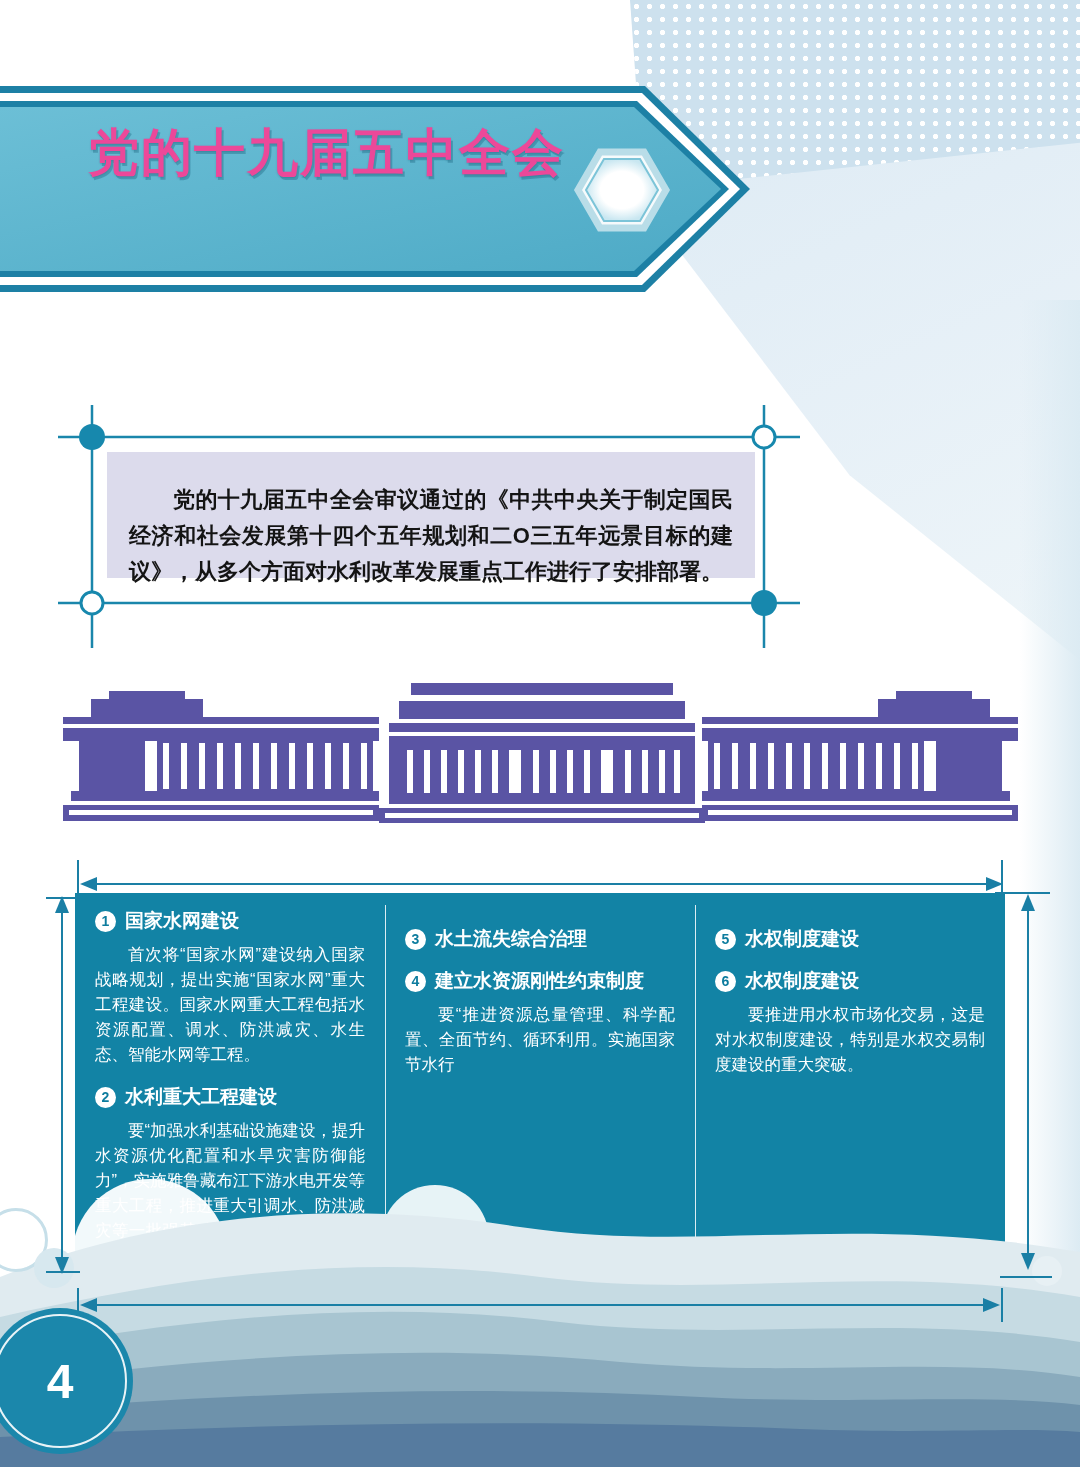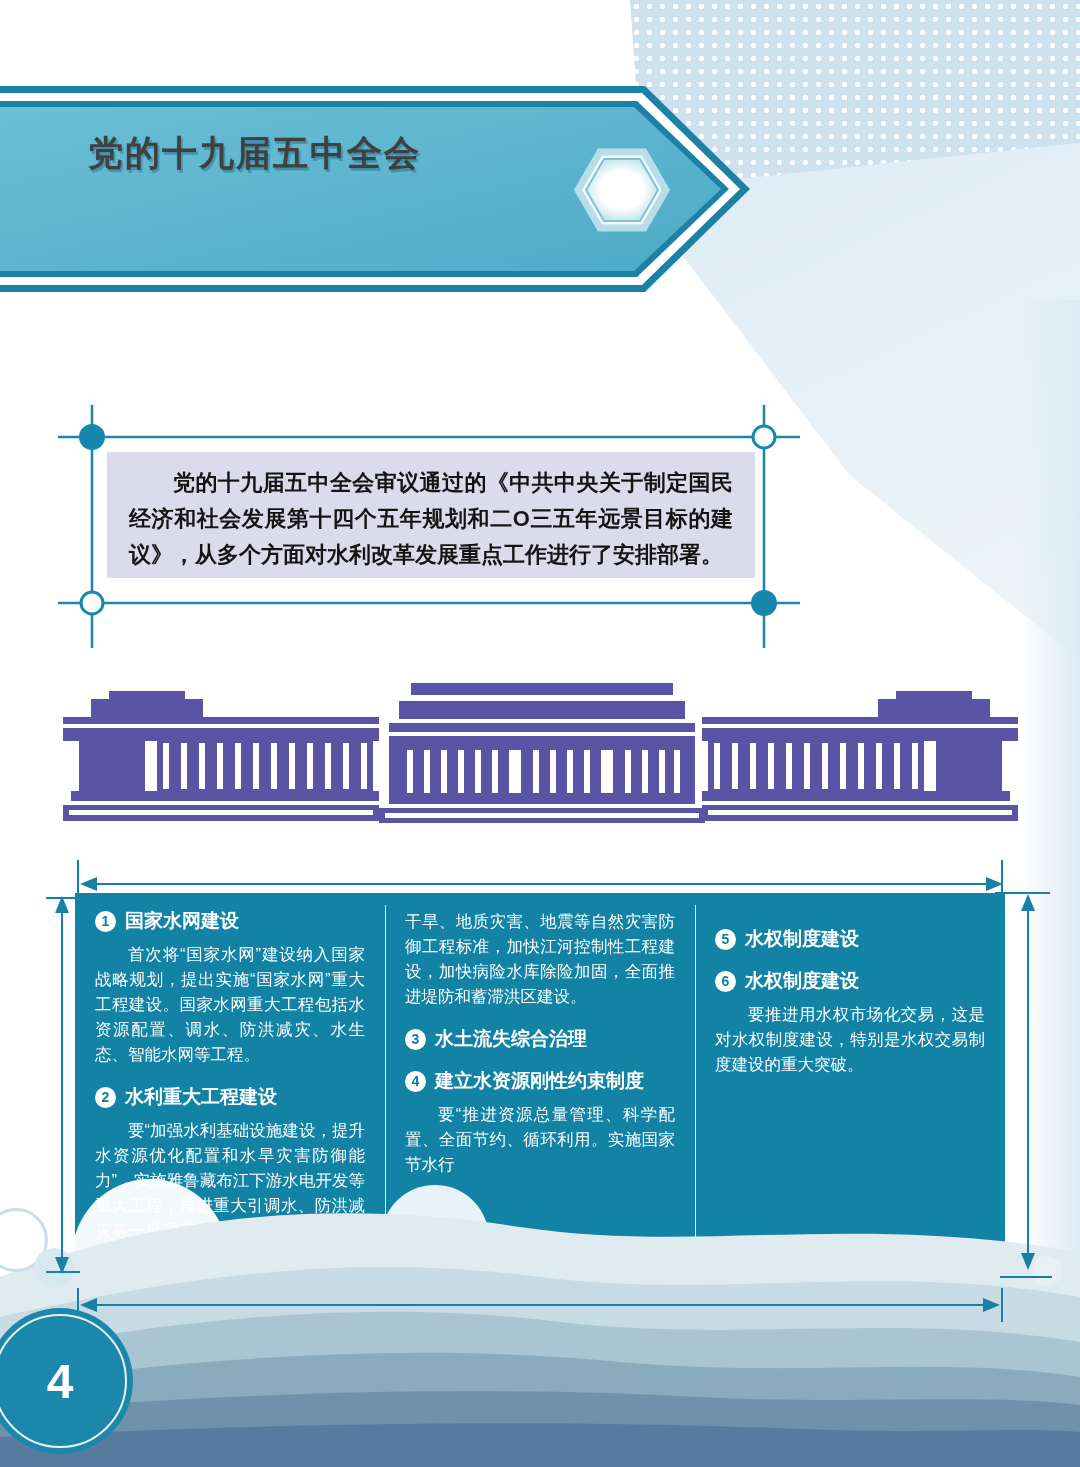--- a/index.html
+++ b/index.html
@@ -27,32 +27,32 @@
     background-color:#cde1ee;
     background-image:radial-gradient(circle,#ffffff 2.3px,rgba(255,255,255,0) 3px);
     background-size:13px 13px;
     clip-path:polygon(0 0,100% 0,100% 68%,3% 90%);
     z-index:0;
   }
 
   
   .banner-svg{left:0;top:84px;width:760px;height:210px;z-index:2;}
   .banner-text{
-    left:88px;top:124px;z-index:3;color:#404040;font-weight:800;
-    font-size:35px;line-height:57px;letter-spacing:2px;
+    left:88px;top:124px;z-index:3;color:#ec4899;font-weight:800;
+    font-size:51px;line-height:57px;letter-spacing:2px;
     text-shadow:2px 3px 0 rgba(14,84,108,.30),0 1px 2px rgba(14,84,108,.25);
     white-space:nowrap;
   }
 
   
   .intro-box{
     left:107px;top:452px;width:648px;height:126px;background:#dcdbec;z-index:1;
   }
   .intro-box p{
-    margin:0;padding:13px 22px;font-size:22px;font-weight:bold;color:#141414;
+    margin:0;padding:30px 22px;font-size:22px;font-weight:bold;color:#141414;
     line-height:36px;text-indent:2em;text-align:justify;
   }
 
   
   .building-svg{left:63px;top:683px;width:955px;height:140px;z-index:1;}
 
   
   .content-box{
     left:75px;top:893px;width:930px;height:390px;background:#1283a5;z-index:1;
     display:flex;color:#ffffff;
@@ -215,21 +215,20 @@
         <span>国家水网建设</span>
       </div>
       <p class="body-p indent">首次将“国家水网”建设纳入国家战略规划，提出实施“国家水网”重大工程建设。国家水网重大工程包括水资源配置、调水、防洪减灾、水生态、智能水网等工程。</p>
       <div class="sec-h">
         <span class="badge">2</span>
         <span>水利重大工程建设</span>
       </div>
       <p class="body-p indent">要“加强水利基础设施建设，提升水资源优化配置和水旱灾害防御能力”，实施雅鲁藏布江下游水电开发等重大工程，推进重大引调水、防洪减灾等一批强基础、增功能、利长远的重大项目建设，加大农业水利设施建设力度。提升洪涝</p>
     </div>
     <div class="col">
-      <p class="body-p">干旱、地质灾害、地震等自然灾害防御工程标准，加快江河控制性工程建设，加快病险水库除险加固，全面推进堤防和蓄滞洪区建设。</p>
       <div class="sec-h">
         <span class="badge">3</span>
         <span>水土流失综合治理</span>
       </div>
       <div class="sec-h">
         <span class="badge">4</span>
         <span>建立水资源刚性约束制度</span>
       </div>
       <p class="body-p indent">要“推进资源总量管理、科学配置、全面节约、循环利用。实施国家节水行</p>
     </div>

